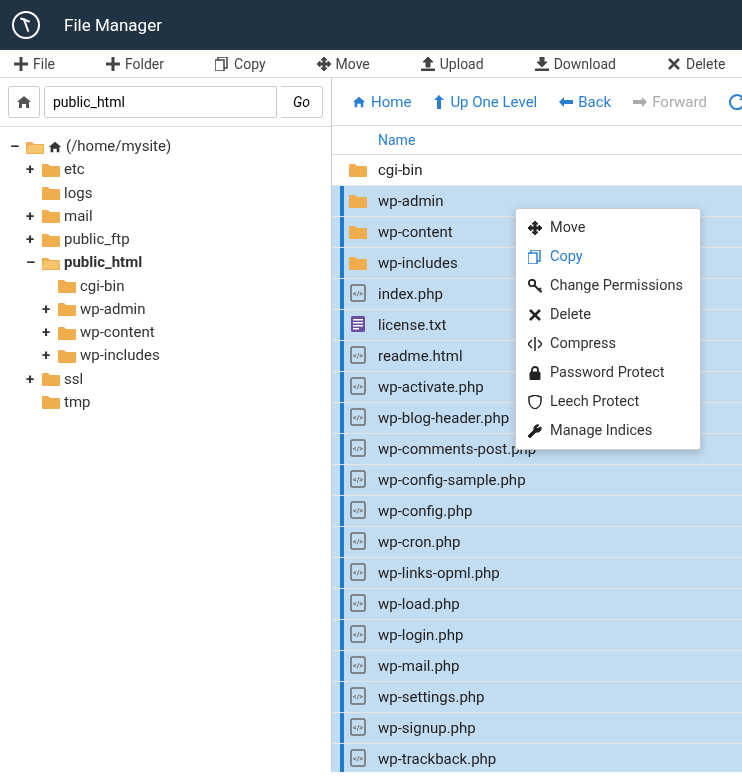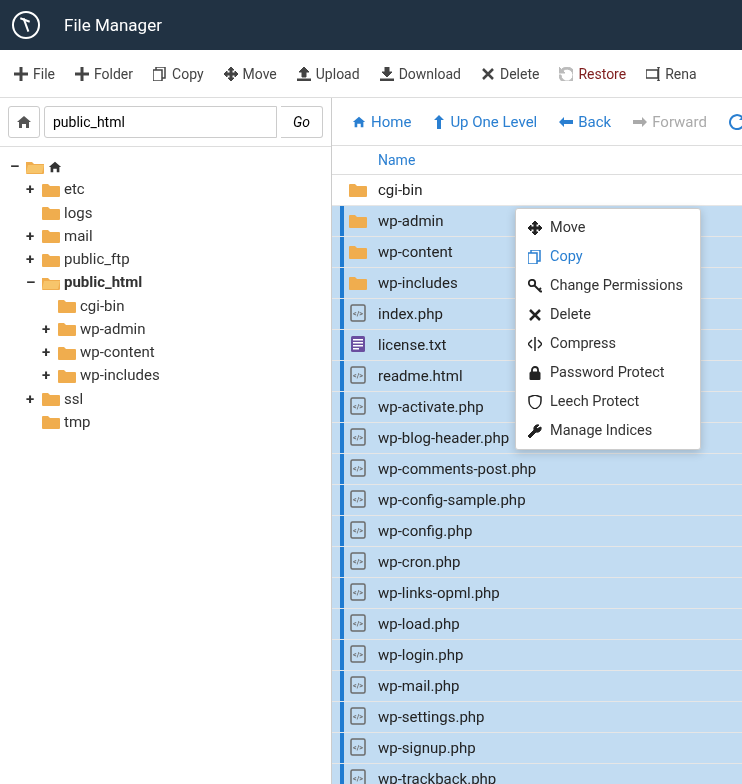--- a/index.html
+++ b/index.html
@@ -4,21 +4,21 @@
 <style>
 * { margin: 0; padding: 0; box-sizing: border-box; font-family: -apple-system, BlinkMacSystemFont, "Segoe UI", Roboto, "Helvetica Neue", Arial, sans-serif; }
 body { width: 742px; height: 784px; overflow: hidden; background: #fff; font-size: 14px; color: #333; }
 
 .titlebar { background: #213243; height: 50px; display: flex; align-items: center; padding: 0 12px; color: #fff; gap: 24px; }
 .titlebar .logo { width: 28px; height: 28px; border-radius: 50%; border: 2px solid #fff; position: relative; }
 .titlebar .logo::before { content: ""; position: absolute; width: 2px; height: 14px; background: #fff; left: 50%; top: 50%; transform: translate(-50%,-50%) rotate(-20deg); }
 .titlebar .logo::after { content: ""; position: absolute; width: 10px; height: 2px; background: #fff; left: 6px; top: 6px; transform: rotate(20deg); }
 .titlebar h1 { font-size: 17px; font-weight: 400; }
 
-.toolbar { background: #fff; border-bottom: 1px solid #ddd; height: 48px; display: flex; align-items: center; padding: 0 4px; white-space: nowrap; overflow: hidden; }
+.toolbar { background: #fff; border-bottom: 1px solid #ddd; height: 28px; display: flex; align-items: center; padding: 0 4px; white-space: nowrap; overflow: hidden; gap: 31px; }
 .tbtn { display: inline-flex; align-items: center; gap: 5px; padding: 6px 10px; cursor: pointer; color: #444; }
 .tbtn.disabled { color: #7f1d1d; cursor: default; }
 
 .main { display: flex; height: calc(100% - 90px); }
 .leftcol { width: 332px; border-right: 1px solid #ccc; display: flex; flex-direction: column; }
 .pathbar { display: flex; padding: 8px; gap: 4px; border-bottom: 1px solid #ddd; }
 .homebtn { width: 32px; height: 32px; border: 1px solid #ccc; border-radius: 3px; display: flex; align-items: center; justify-content: center; cursor: pointer; }
 .pathinput { flex: 1; border: 1px solid #ccc; border-radius: 3px 0 0 3px; padding: 0 8px; font-size: 14px; }
 .gobtn { border: 1px solid #ccc; border-left: none; border-radius: 0 3px 3px 0; padding: 0 12px; background: #fff; cursor: pointer; font-size: 14px; font-style: italic; }
 .collapse { text-align: center; padding: 8px; border-bottom: 1px solid #ddd; cursor: pointer; font-size: 14.5px; }
@@ -152,20 +152,21 @@
         <span class="toggle">–</span>
         <span class="folder-ic">
             <svg width="18" height="14" viewBox="0 0 18 14">
               <path fill="#f0ad4e" d="M0 2h6l2 2h10v9a1 1 0 0 1-1 1H1a1 1 0 0 1-1-1z"></path>
               <path fill="#f7c56b" d="M2 5h16l-2 8H0z"></path>
             </svg>
           </span>
         <svg width="14" height="14" viewBox="0 0 16 16">
             <path fill="#333" d="M8 2l-7 6h2v6h3v-4h4v4h3v-6h2z"></path>
           </svg>
+        <span>(/home/mysite)</span>
       </div>
       <div id="tree-items">
           <div class="node indent1">
             <span class="toggle">+</span>
             <span class="folder-ic">
               <svg width="18" height="14" viewBox="0 0 18 14">
                 <path fill="#f0ad4e" d="M0 2a1 1 0 0 1 1-1h5l2 2h9a1 1 0 0 1 1 1v9a1 1 0 0 1-1 1H1a1 1 0 0 1-1-1z"></path>
               </svg>
             </span>
             <span>etc</span>

